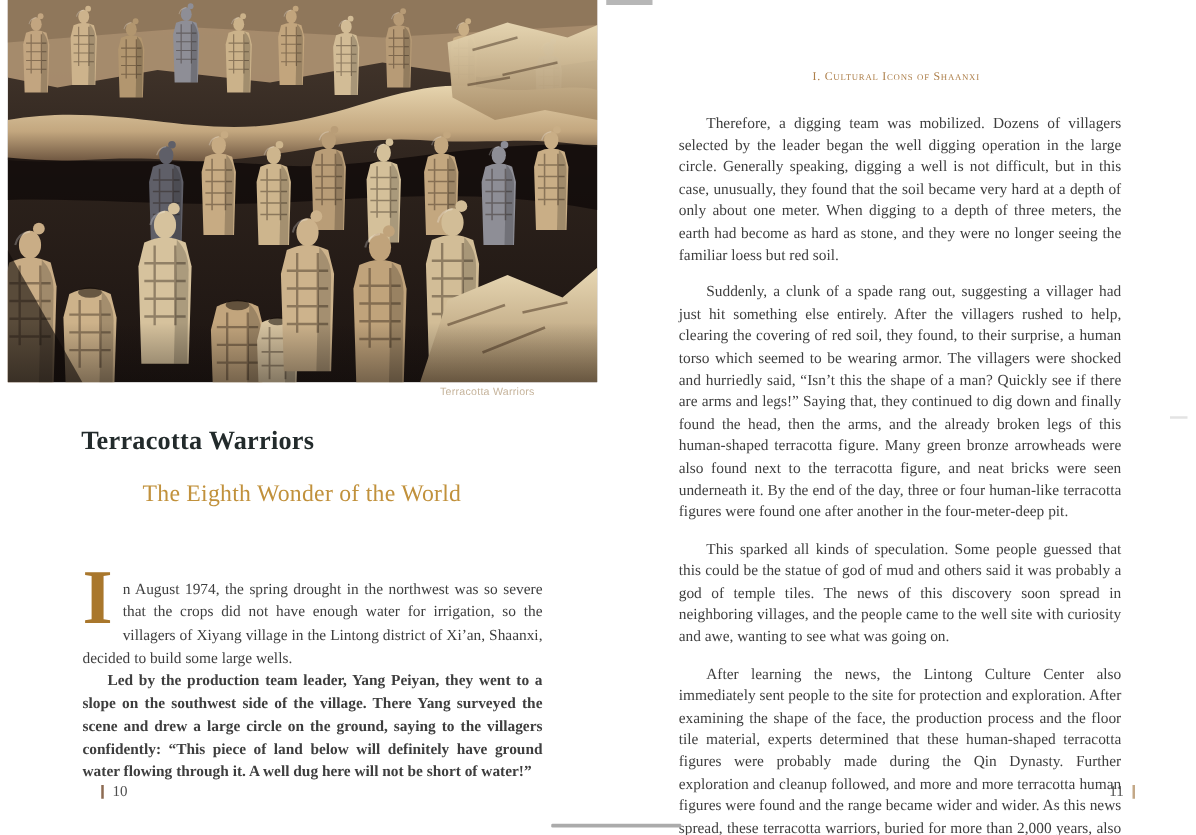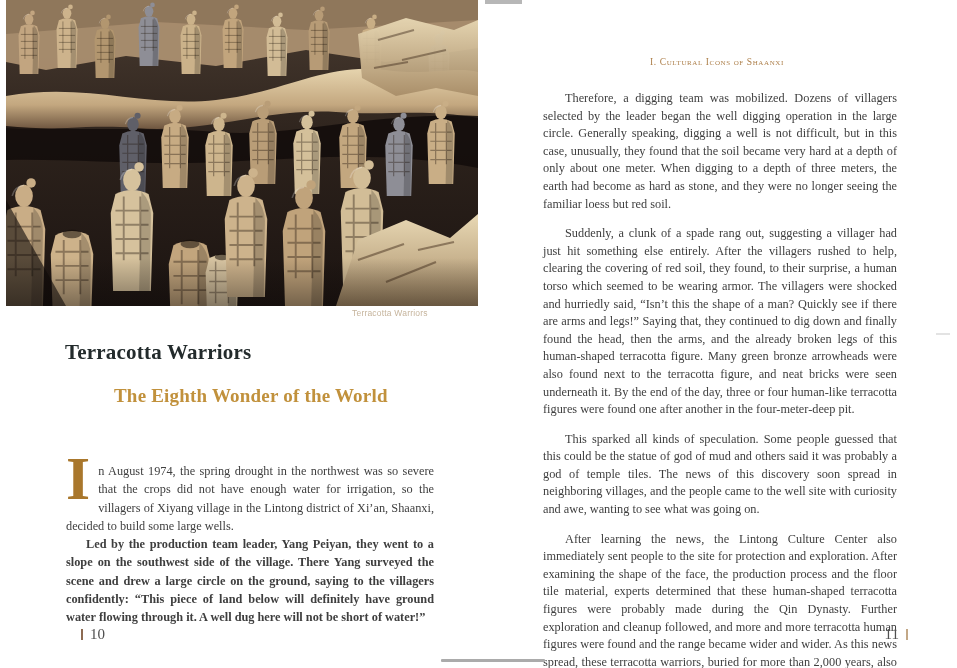--- a/index.html
+++ b/index.html
@@ -12,39 +12,39 @@
   .bottom-bar{position:absolute;left:441px;top:659px;width:104px;height:3px;background:#ababab;border-radius:1px;}
   .edge-dash{position:absolute;left:936px;top:333px;width:14px;height:2px;background:#e3e3e3;}
 
   
   .photo{position:absolute;left:6px;top:0;width:472px;height:306px;overflow:hidden;}
   .photo svg{display:block;}
   .caption{position:absolute;left:352px;top:308px;font-family:"Liberation Sans",sans-serif;
            font-size:8.5px;color:#c6b49c;letter-spacing:.2px;}
   .chapter-title{position:absolute;left:65px;top:340px;font-size:21px;font-weight:700;
                  color:#232b2c;letter-spacing:.2px;}
-  .chapter-subtitle{position:absolute;left:114px;top:385px;font-size:19px;font-weight:700;
+  .chapter-subtitle{position:absolute;left:114px;top:385px;font-size:19px;font-weight:400;
                     color:#c1913c;letter-spacing:.2px;}
   .body-left{position:absolute;left:66px;top:462px;width:368px;font-size:12.3px;
              line-height:18.3px;color:#3e3e3e;text-align:justify;}
   .body-left p{margin:0;}
   .body-left p.indent{text-indent:20px;font-weight:bold;}
   .dropcap{float:left;font-size:62px;line-height:36px;height:37px;color:#a9772c;
            font-weight:700;margin:0 8px 0 0;position:relative;top:-2px;}
 
   
   .running-header{position:absolute;left:650px;top:57px;width:258px;text-align:left;
                   font-variant:small-caps;font-size:9.5px;letter-spacing:.6px;color:#ad7f4a;}
   .body-right{position:absolute;left:531px;top:78px;width:378px;font-size:12.3px;
               line-height:17.6px;color:#3e3e3e;text-align:justify;}
   .body-right p{margin:12px;text-indent:22px;}
 
   
   .footer{position:absolute;top:626px;display:flex;align-items:center;gap:7px;
-          font-size:15px;color:#4f4f4f;padding-left:34px;}
+          font-size:12px;color:#4f4f4f;padding-left:34px;}
   .footer-left{left:47px;}
   .footer-right{right:49px;}
   .rule{display:inline-block;width:2px;height:11px;}
   .rule-left{background:#8d6b52;}
   .rule-right{background:#c3a887;}
 </style>
 </head>
 <body>
 
 <div class="spread">

